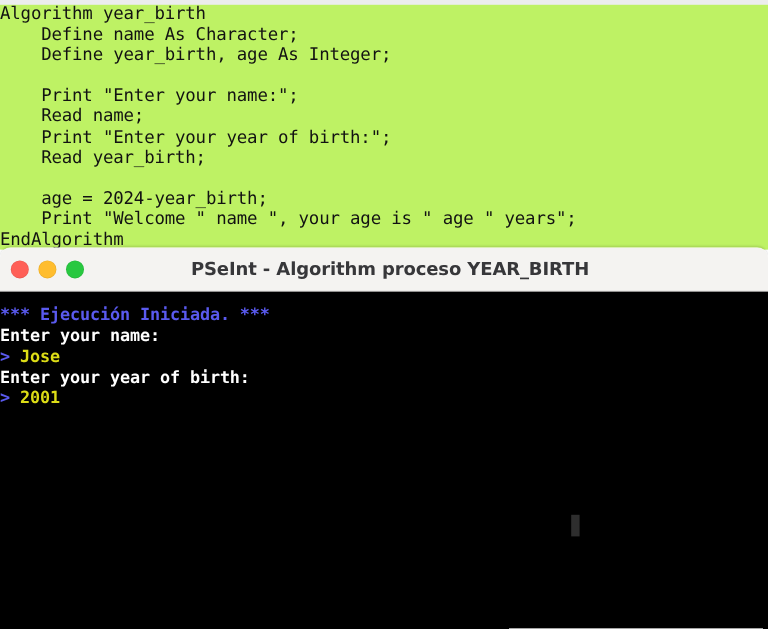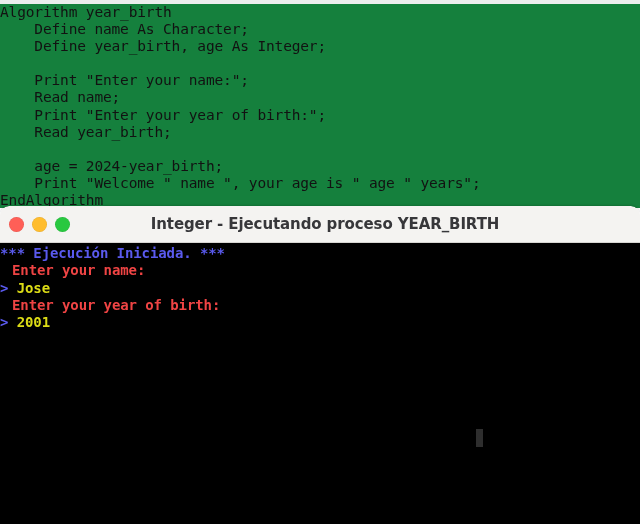--- a/index.html
+++ b/index.html
@@ -16,21 +16,21 @@
     font-family: "DejaVu Sans", sans-serif;
   }
 
   
   #code-region {
     position: absolute;
     left: 0;
     top: 0;
     width: 640px;
     height: 208px;
-    background: #15803d;
+    background: #bef264;
     overflow: hidden;
   }
   #code-topstrip {
     position: absolute;
     left: 0;
     top: 0;
     width: 640px;
     height: 4px;
     background: #eceded;
   }
@@ -109,35 +109,35 @@
   #console {
     position: relative;
     width: 100%;
     height: 281px;
     background: #000000;
     overflow: hidden;
   }
   #console-lines {
     position: absolute;
     left: 0;
-    top: 2px;
+    top: 12px;
     width: 100%;
     font-family: "DejaVu Sans Mono", monospace;
     font-size: 14px;
     font-weight: bold;
     line-height: 17.3px;
     white-space: pre;
     letter-spacing: -0.1px;
   }
   .console-line {
     height: 17.3px;
     white-space: pre;
   }
   .c-system { color: #5a5aee; }
-  .c-prompt { color: #ef4444; margin-left: 12px; }
+  .c-prompt { color: #ffffff; }
   .c-caret  { color: #5a5aee; }
   .c-input  { color: #dcdc16; text-align: right; }
 
   #text-cursor {
     position: absolute;
     left: 476px;
     top: 186px;
     width: 7px;
     height: 18px;
     background: #2e2e2e;
@@ -154,21 +154,21 @@
   </div>
 
   <div id="app-window">
 
     <div id="titlebar">
       <div id="traffic-lights">
         <span class="light close"></span>
         <span class="light min"></span>
         <span class="light zoom"></span>
       </div>
-      <div id="window-title">Integer - Ejecutando proceso YEAR_BIRTH</div>
+      <div id="window-title">PSeInt - Algorithm proceso YEAR_BIRTH</div>
     </div>
 
     <div id="console">
       <div id="console-lines"><div class="console-line"><span class="c-system">*** Ejecución Iniciada. ***</span></div><div class="console-line"><span class="c-prompt">Enter your name:</span></div><div class="console-line"><span class="c-caret">&gt; </span><span class="c-input">Jose</span></div><div class="console-line"><span class="c-prompt">Enter your year of birth:</span></div><div class="console-line"><span class="c-caret">&gt; </span><span class="c-input">2001</span></div></div>
       <div id="text-cursor"></div>
     </div>
 
   </div>
 
 </div>

